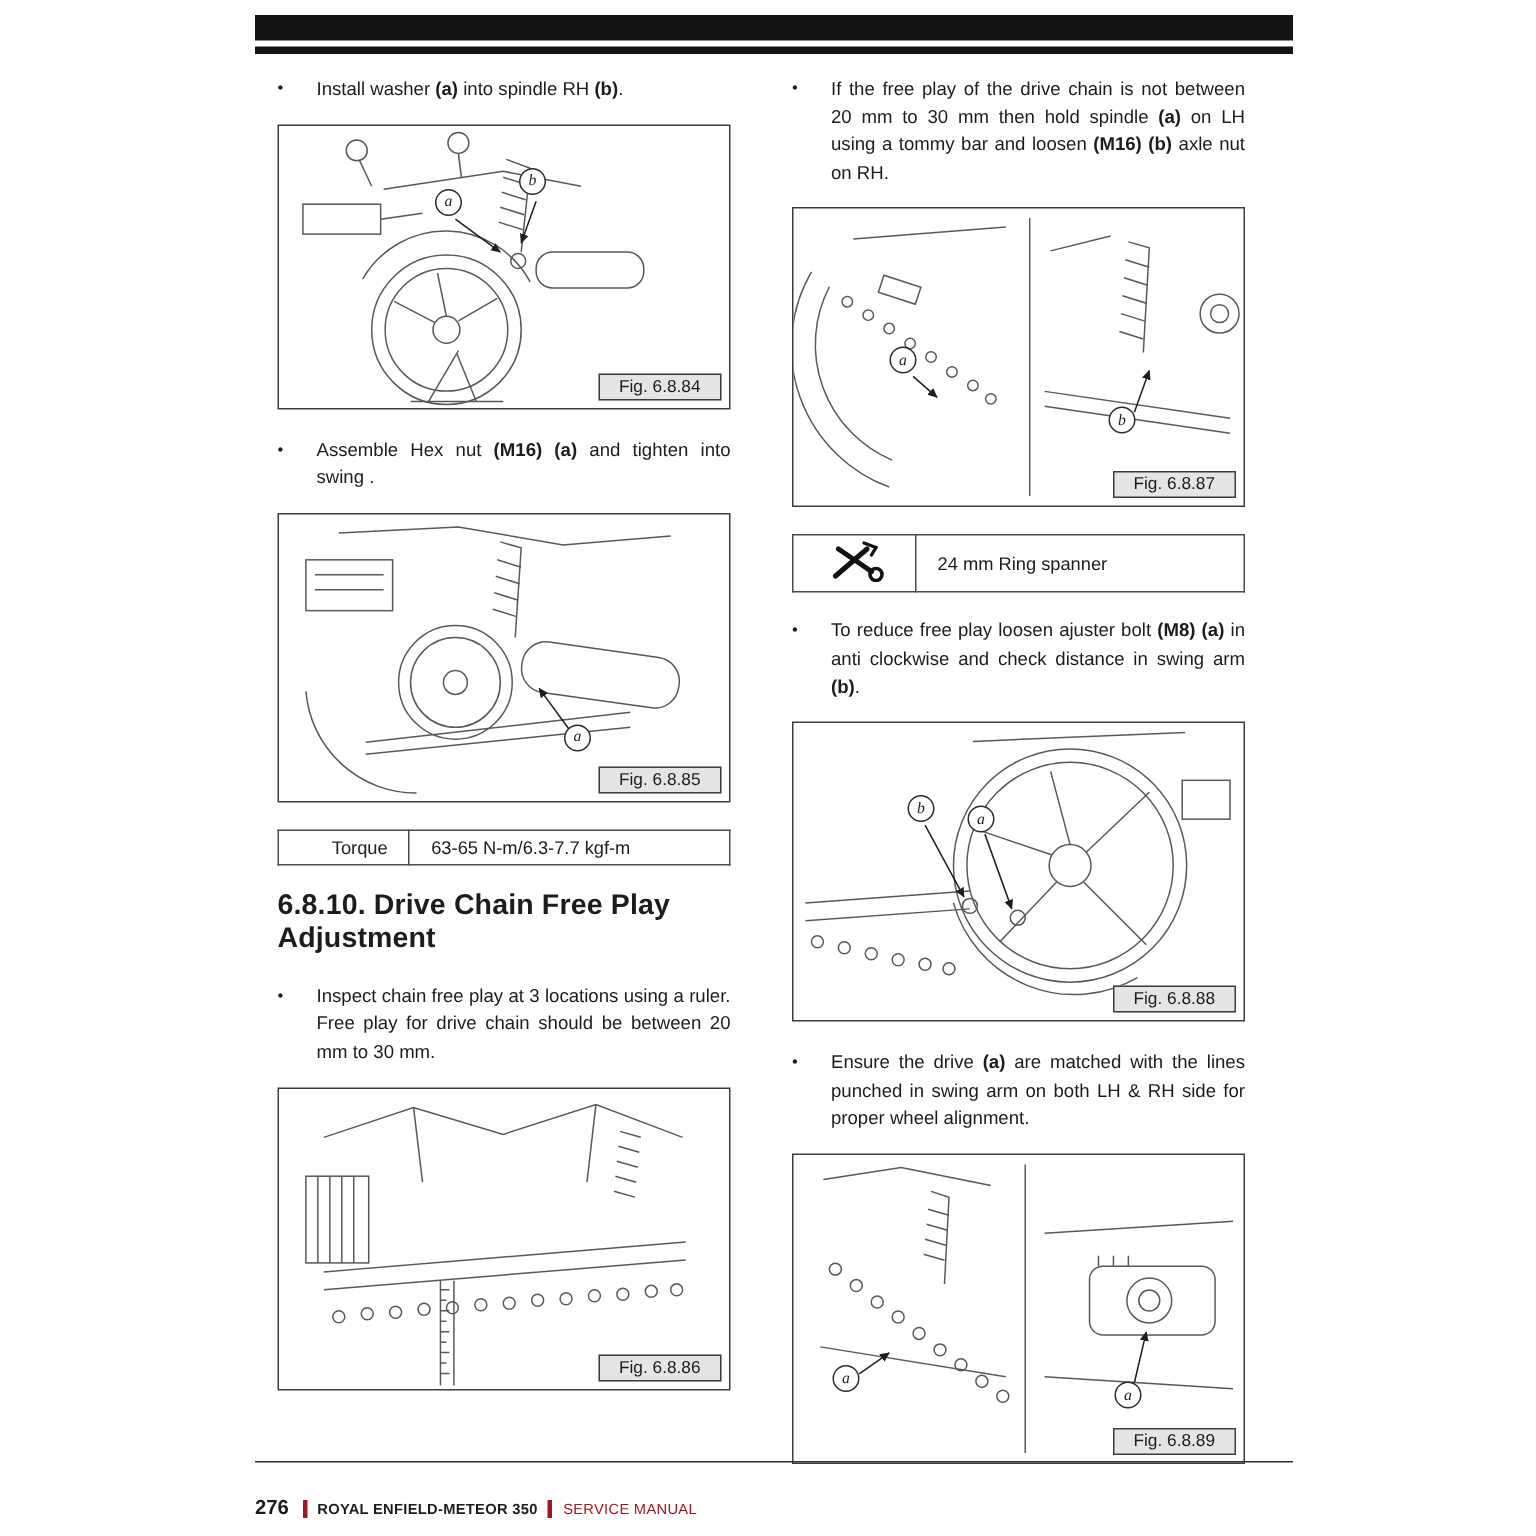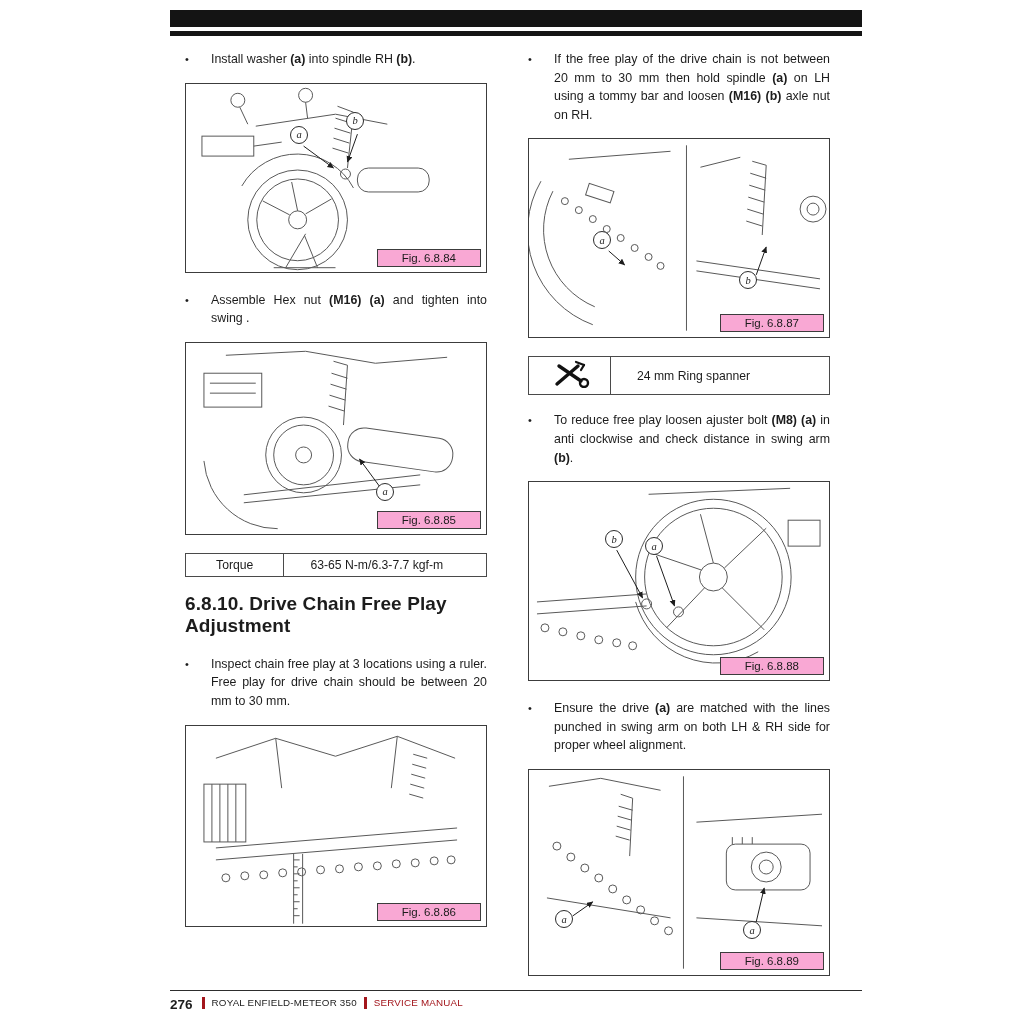--- a/index.html
+++ b/index.html
@@ -8,33 +8,33 @@
   .bar-thick{height:17px;background:#141414}
   .bar-thin{height:5px;background:#141414;margin-top:4px}
   .columns{position:absolute;left:185px;top:50px;width:646px;display:flex;gap:41px}
   .col{width:302px;flex:0 0 302px}
   .bullet{display:flex;margin:0 0 14px 0;font-size:12.4px;line-height:1.5}
   .bullet .dot{width:26px;flex:0 0 26px;font-size:11px;padding-top:1px}
   .bullet p{flex:1;text-align:justify}
   b{font-weight:bold}
   .figure{position:relative;border:1.2px solid #3c3c3c;background:#fff;margin-bottom:18px}
   .figure svg{display:block}
-  .fig-caption{position:absolute;right:5px;bottom:5px;border:1.2px solid #3c3c3c;background:#f9a8d4;padding:2px 24px;font-size:11.5px;z-index:3}
+  .fig-caption{position:absolute;right:5px;bottom:5px;border:1.2px solid #3c3c3c;background:#e5e5e5;padding:2px 13px;font-size:11.5px;z-index:3}
   .callout{position:absolute;width:18px;height:18px;border:1px solid #2c2c2c;border-radius:50%;background:#fff;font-size:10.5px;font-style:italic;font-family:"Liberation Serif",serif;display:flex;align-items:center;justify-content:center;z-index:2}
   .sketch *{stroke:#585858;fill:none;stroke-width:1}
   .sketch .arrow{stroke:#1d1d1d;marker-end:url(#arrowhead)}
   .tool-table{width:100%;border-collapse:collapse;margin-bottom:16px}
-  .tool-table td{border:1.2px solid #4a4a4a;font-size:12.2px;padding:4px 26px;background:#fff;vertical-align:middle}
+  .tool-table td{border:1.2px solid #4a4a4a;font-size:12.2px;padding:4px 14px;background:#fff;vertical-align:middle}
   .tool-table td.icon-cell{width:82px;text-align:center;padding:3px 4px}
-  .tool-table td.center{text-align:center}
+  .tool-table td.center{text-align:right}
   .section-heading{font-size:19px;font-weight:bold;margin:4px 0 18px;letter-spacing:.1px}
-  .footer{position:absolute;left:170px;width:692px;bottom:12px;border-top:1.5px solid #2d2d2d;padding-top:6px;display:flex;align-items:flex-start}
+  .footer{position:absolute;left:170px;width:692px;bottom:12px;border-top:1.5px solid #2d2d2d;padding-top:22px;display:flex;align-items:flex-end}
   .footer .pnum{font-size:13.5px;font-weight:bold;margin-right:2px}
   .footer .sep{width:3px;height:12px;background:#a3161c;margin:0 7px;display:inline-block}
-  .footer .mname{font-size:9.8px;font-weight:normal;letter-spacing:.2px}
+  .footer .mname{font-size:9.8px;font-weight:bold;letter-spacing:.2px}
   .footer .dtype{font-size:9.8px;font-weight:normal;color:#a3161c;letter-spacing:.2px}
   .tools-icon line{stroke:#111;stroke-width:3.4;stroke-linecap:round}
   .tools-icon .thin{stroke-width:2.2}
   .tools-icon circle{stroke:#111;stroke-width:2.4;fill:none}
 </style>
 </head>
 <body>
 
 <svg width="0" height="0" style="position:absolute">
   <defs>

